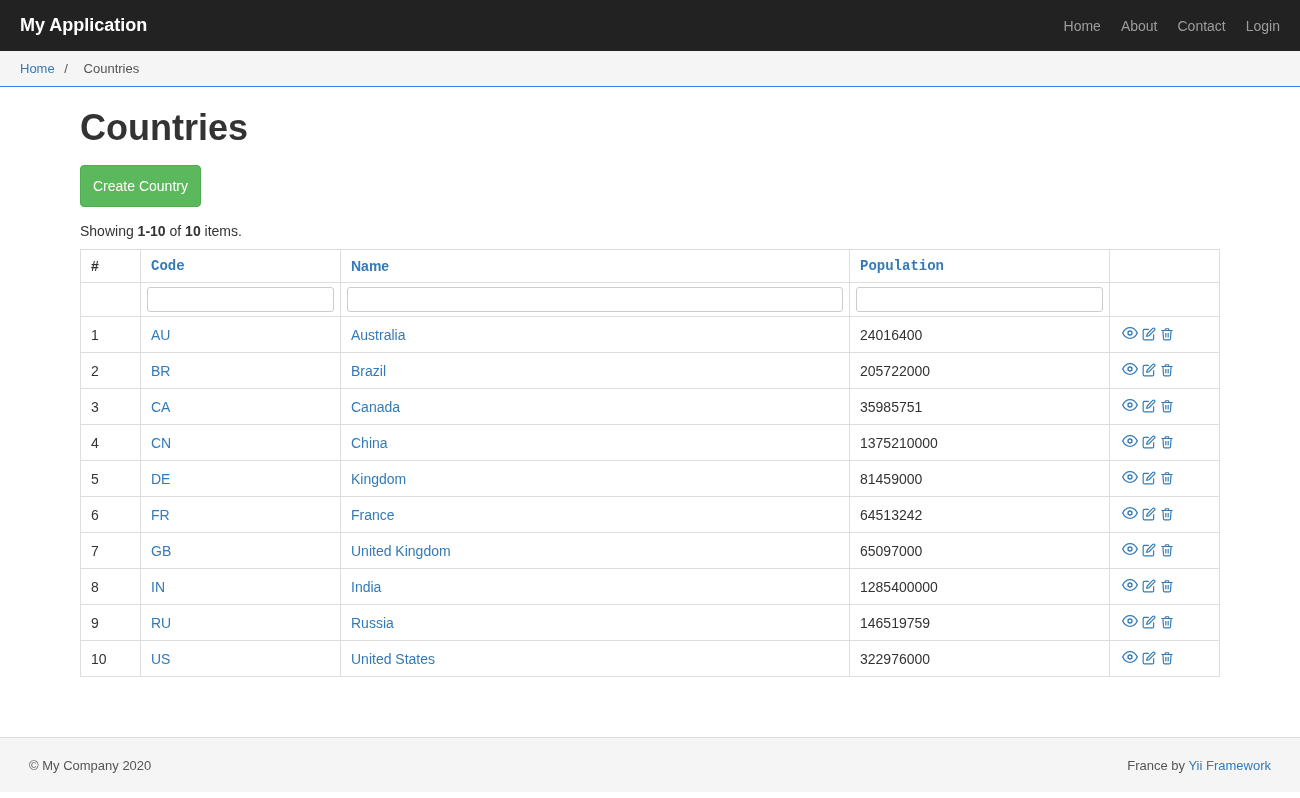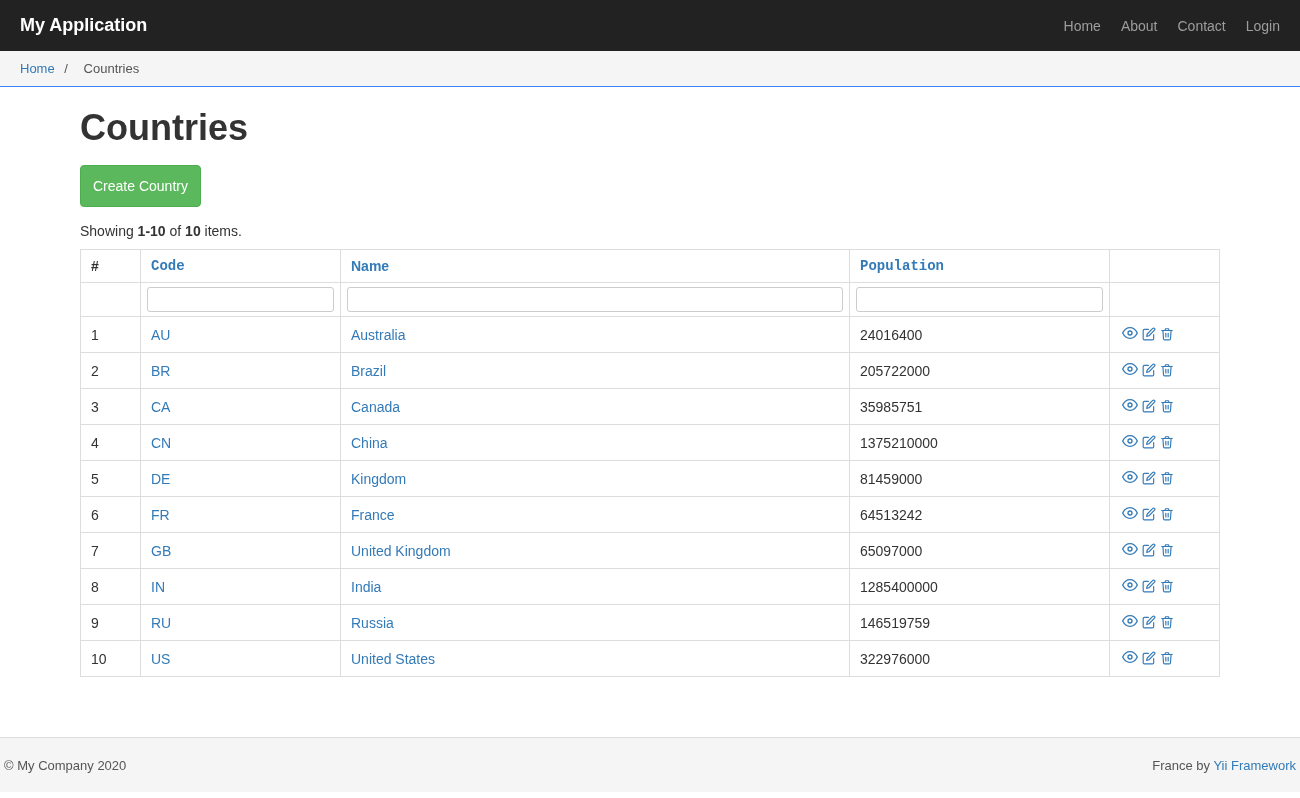--- a/index.html
+++ b/index.html
@@ -125,21 +125,21 @@
       margin: 0 2px;
     }
     .icon-view { color: #337ab7; }
     .icon-edit { color: #337ab7; }
     .icon-delete { color: #337ab7; }
 
     
     .footer {
       background: #f5f5f5;
       border-top: 1px solid #ddd;
-      padding: 16px 4px;
+      padding: 16px 29px;
       display: flex;
       justify-content: space-between;
       align-items: center;
       font-size: 13px;
       color: #555;
       height: 55px;
     }
     .footer a { color: #337ab7; text-decoration: none; }
 
     

